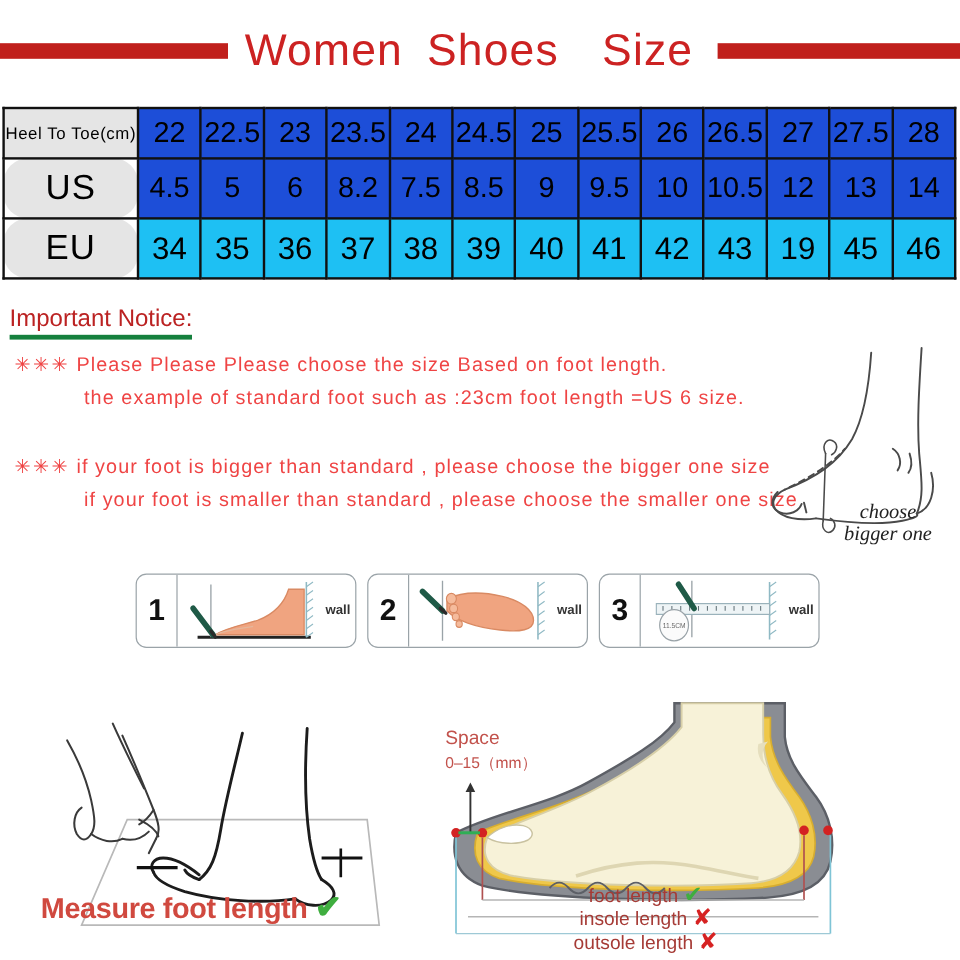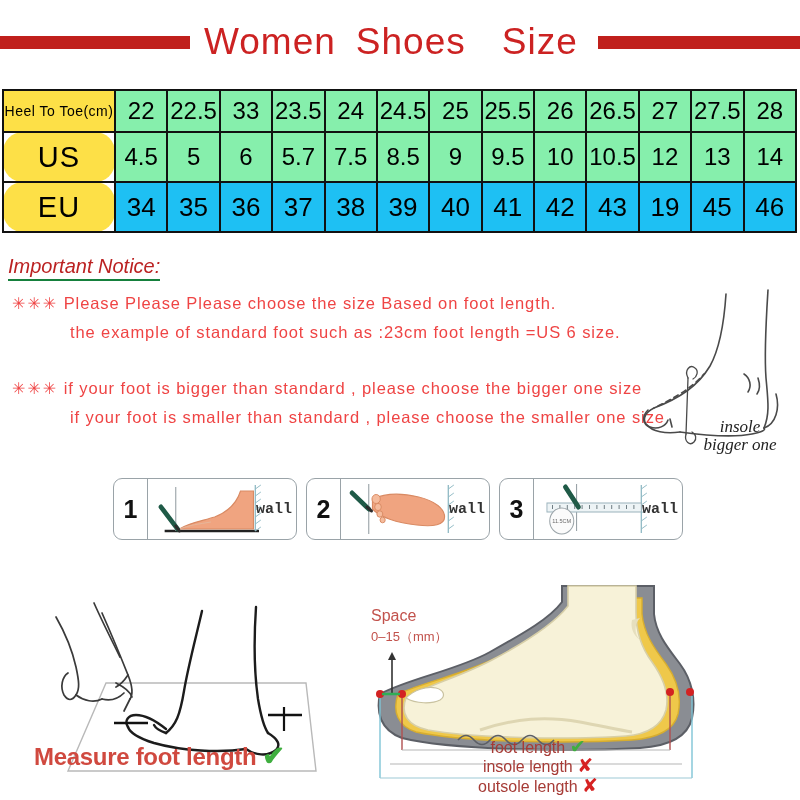--- a/index.html
+++ b/index.html
@@ -41,36 +41,35 @@
     border: 2px solid #111;
     text-align: center;
     vertical-align: middle;
     font-family: "Liberation Sans", sans-serif;
     color: #000;
     height: 50px;
     padding: 0;
   }
   .size-table tr.r-head td { height: 42px; }
   .lbl {
-    background: #fde047;
+    background: #e5e5e5;
     width: 112px;
     color: #1a1a1a;
   }
   .lbl-small  { font-size: 14px; letter-spacing: .5px; font-family:"Liberation Mono", monospace; }
   .lbl-big    { font-size: 29px; letter-spacing: 1px; border-radius: 20px; }
-  .cell-beige { background: #86efac; font-size: 24px; margin-left: 40px; }
+  .cell-beige { background: #1d4ed8; font-size: 24px; margin-left: 40px; }
   .cell-blue  { background: #1ec0f3; font-size: 26px; margin-left: 12px; }
 
   
   .notice-title {
     position: absolute; top: 255px; left: 8px;
     color: #bb2222; font-size: 20px;
-    border-bottom: 2px solid #15803d;
+    border-bottom: 4px solid #15803d;
     padding-bottom: 1px;
-    font-style: italic;
   }
   .notice-block { position: absolute; left: 12px; width: 660px; }
   .notice-line {
     color: #ef4444; font-size: 16.5px; letter-spacing: .9px;
     white-space: nowrap; font-family: "Liberation Sans", sans-serif;
   }
   .stars { letter-spacing: 2px; font-size: 16px; }
   #notice1 { top: 294px; }
   #notice2 { top: 323px; }
   #notice3 { top: 379px; }
@@ -93,21 +92,21 @@
     background: #fff; display: flex; overflow: hidden; position: relative;
   }
   .step-num {
     width: 34px; display: flex; align-items: center; justify-content: center;
     font-size: 25px; font-weight: bold; color: #111;
     border-right: 1.6px solid #9aa3a8; font-family: "Liberation Sans", sans-serif;
   }
   .step-art { flex: 1; position: relative; }
   .wall-lbl {
     position: absolute; right: 4px; top: 50%; transform: translateY(-50%);
-    font-size: 15px; font-weight: bold; color: #333; font-family: Liberation Mono, monospace;
+    font-size: 11px; font-weight: bold; color: #333;
   }
 
   
   .measure-art { position: absolute; top: 575px; left: 6px; width: 330px; height: 225px; }
   .measure-cap {
     position: absolute; top: 740px; left: 34px;
     font-size: 24px; font-weight: bold; color: #d0493f;
     letter-spacing: -.3px; white-space: nowrap;
   }
   .measure-cap .tick { color: #3fae3f; font-size: 27px; margin-left: 6px; }
@@ -139,38 +138,38 @@
   </div>
   <div class="title-bar-right"></div>
 </div>
 
 <table class="size-table">
   <tbody>
       <tr class="r-head">
     <td class="lbl lbl-small">Heel To Toe(cm)</td>
     <td class="cell-beige">22</td>
     <td class="cell-beige">22.5</td>
-    <td class="cell-beige">33</td>
+    <td class="cell-beige">23</td>
     <td class="cell-beige">23.5</td>
     <td class="cell-beige">24</td>
     <td class="cell-beige">24.5</td>
     <td class="cell-beige">25</td>
     <td class="cell-beige">25.5</td>
     <td class="cell-beige">26</td>
     <td class="cell-beige">26.5</td>
     <td class="cell-beige">27</td>
     <td class="cell-beige">27.5</td>
     <td class="cell-beige">28</td>
   </tr>
   <tr>
     <td class="lbl lbl-big">US</td>
     <td class="cell-beige">4.5</td>
     <td class="cell-beige">5</td>
     <td class="cell-beige">6</td>
-    <td class="cell-beige">5.7</td>
+    <td class="cell-beige">8.2</td>
     <td class="cell-beige">7.5</td>
     <td class="cell-beige">8.5</td>
     <td class="cell-beige">9</td>
     <td class="cell-beige">9.5</td>
     <td class="cell-beige">10</td>
     <td class="cell-beige">10.5</td>
     <td class="cell-beige">12</td>
     <td class="cell-beige">13</td>
     <td class="cell-beige">14</td>
   </tr>
@@ -233,21 +232,21 @@
 
       <path d="M18 124 C 34 116, 52 106, 64 92" stroke-dasharray="5,4"></path>
 
       <path d="M48 96 L 46 152" stroke-width="1.3"></path>
       <path d="M46 152 C 44 160, 50 164, 54 160 C 57 157, 56 152, 52 150" stroke-width="1.3"></path>
       <path d="M48 96 C 44 88, 50 82, 55 86 C 59 89, 57 95, 53 97" stroke-width="1.3"></path>
     </g>
   </svg>
 </div>
 <div class="choose-cap">
-  <span>insole</span><br>
+  <span>choose</span><br>
   <span>bigger one</span>
 </div>
 
 <div class="steps">
 
   <div class="step-box">
     <div class="step-num">1</div>
     <div class="step-art">
       <svg viewBox="0 0 160 60" width="100%" height="100%" preserveAspectRatio="none">
 

